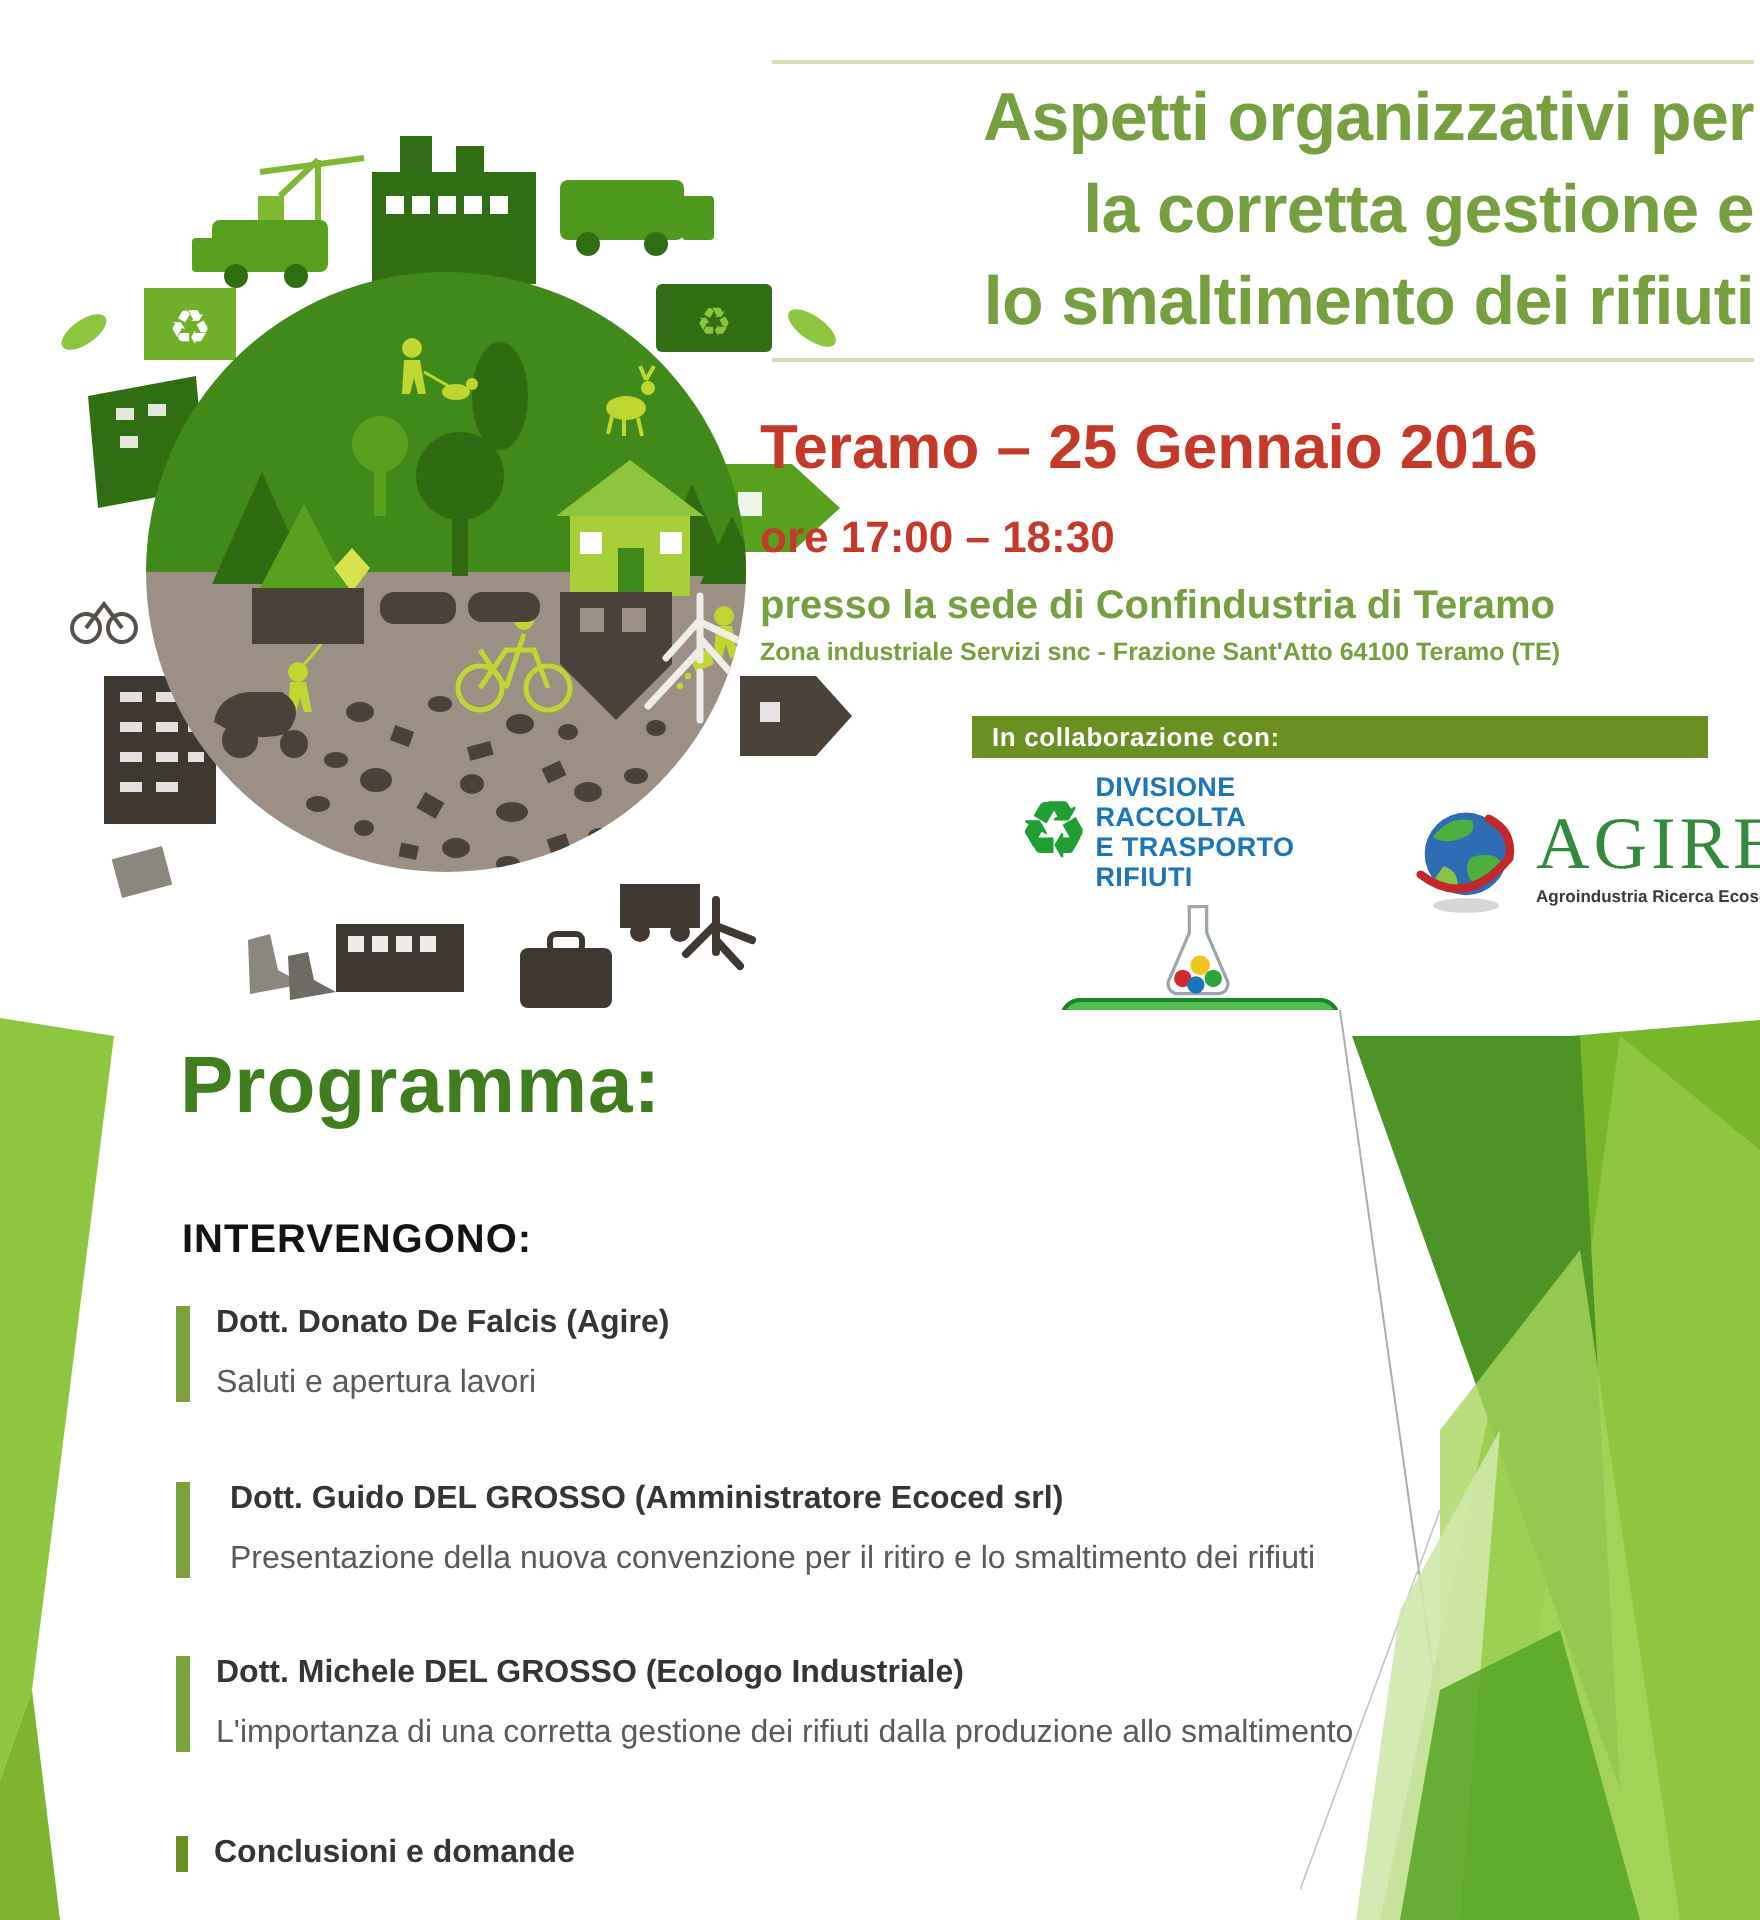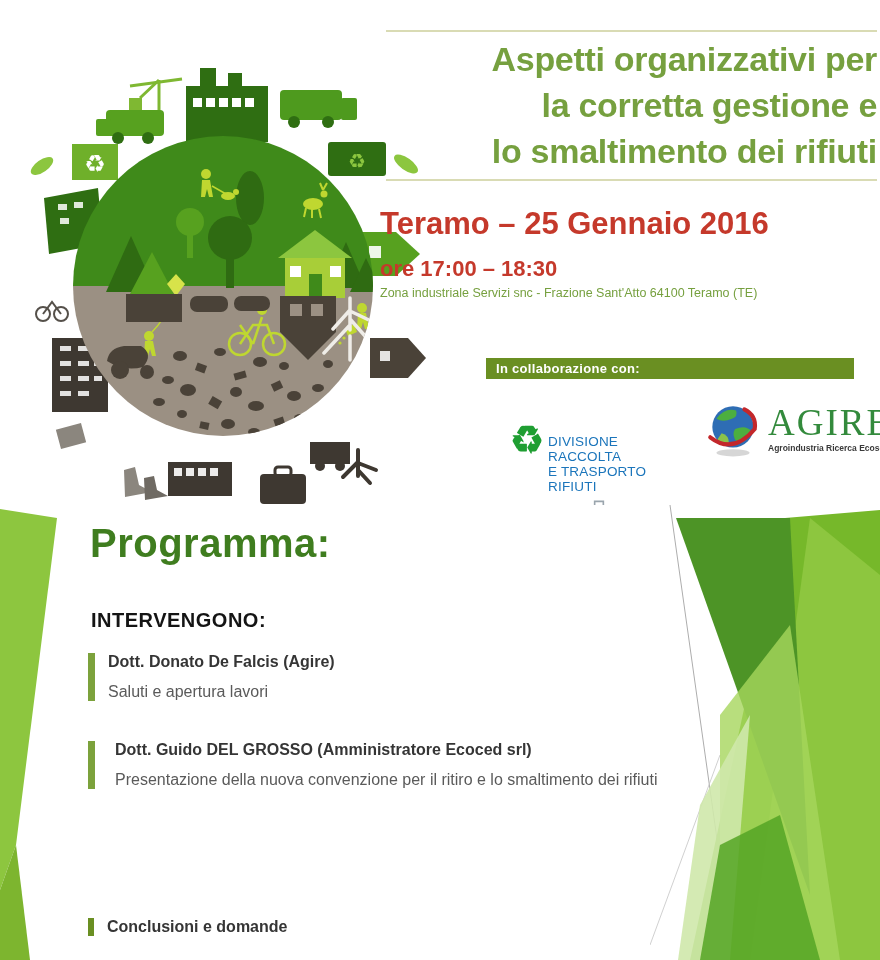--- a/index.html
+++ b/index.html
@@ -19,32 +19,32 @@
     text-align:right;color:#76a03f;font-weight:bold;
     font-size:34px;line-height:46px;letter-spacing:-0.3px;
   }
   .title-block div{white-space:nowrap;}
 
   
   .event-block{position:absolute;left:380px;top:206px;width:480px;}
   .event-city-date{color:#c5392b;font-weight:bold;font-size:31px;white-space:nowrap;}
   .event-time{color:#c5392b;font-weight:bold;font-size:22px;margin-top:14px;}
   .event-venue{color:#76a03f;font-weight:bold;font-size:20px;margin-top:10px;white-space:nowrap;}
-  .event-address{color:#76a03f;font-weight:normal;font-size:12.5px;margin-top:4px;white-space:nowrap;}
+  .event-address{color:#76a03f;font-weight:bold;font-size:12.5px;margin-top:4px;white-space:nowrap;}
 
   
   .collab-bar{
     position:absolute;left:486px;top:358px;width:358px;height:21px;
     background:#6a8f22;color:#fff;font-weight:bold;font-size:13px;
     line-height:21px;padding-left:10px;letter-spacing:0.3px;
   }
   .ecoced{position:absolute;left:506px;top:386px;width:186px;}
   .ecoced-row1{display:flex;align-items:center;}
   .recycle-glyph{font-size:38px;line-height:40px;color:#1f9e32;font-weight:bold;width:44px;text-align:center;}
-  .division{color:#1b75bb;font-weight:normal;font-size:13.5px;line-height:1.12;text-align:left;letter-spacing:0.2px;margin-top:48px;}
+  .division{color:#1b75bb;font-weight:bold;font-size:13.5px;line-height:1.12;text-align:left;letter-spacing:0.2px;}
   .ecoced-row2{display:flex;align-items:center;margin-top:3px;flex-direction:column;}
   .ecoced-box{
     background:linear-gradient(180deg,#55bf52,#1e9c31);
     border:2px solid #18862a;border-radius:10px;
     width:136px;height:38px;color:#fff;font-size:29px;font-weight:bold;
     line-height:38px;text-align:center;letter-spacing:1px;margin-left:2px;
   }
   .ecoced-taglines{color:#e8242a;font-weight:bold;font-size:12.5px;line-height:1.45;margin-top:5px;text-align:center;white-space:nowrap;}
   .agire{position:absolute;left:702px;top:398px;display:flex;align-items:center;}
   .agire-text{margin-left:4px;}
@@ -285,20 +285,21 @@
   <div class="title-block">
     <div>Aspetti organizzativi per</div>
     <div>la corretta gestione e</div>
     <div>lo smaltimento dei rifiuti</div>
   </div>
   <div class="rule rule-bottom"></div>
 
   <div class="event-block">
     <div class="event-city-date">Teramo – 25 Gennaio 2016</div>
     <div class="event-time">ore 17:00 – 18:30</div>
+    <div class="event-venue">presso la sede di Confindustria di Teramo</div>
     <div class="event-address">Zona industriale Servizi snc - Frazione Sant'Atto 64100 Teramo (TE)</div>
   </div>
 
   <div class="collab-bar">
     <span>In collaborazione con:</span>
   </div>
 
   <div class="ecoced">
     <div class="ecoced-row1">
       <span class="recycle-glyph">♻</span>
@@ -360,18 +361,22 @@
     <div class="program-intro">INTERVENGONO:</div>
 
     <div class="program-item item-0">
       <div class="speaker-name">Dott. Donato De Falcis (Agire)</div>
       <div class="speaker-talk">Saluti e apertura lavori</div>
     </div>
     <div class="program-item item-1">
       <div class="speaker-name">Dott. Guido DEL GROSSO (Amministratore Ecoced srl)</div>
       <div class="speaker-talk">Presentazione della nuova convenzione per il ritiro e lo smaltimento dei rifiuti</div>
     </div>
+    <div class="program-item item-2">
+      <div class="speaker-name">Dott. Michele DEL GROSSO (Ecologo Industriale)</div>
+      <div class="speaker-talk">L'importanza di una corretta gestione dei rifiuti dalla produzione allo smaltimento</div>
+    </div>
     <div class="program-item item-3">
       <div class="speaker-name">Conclusioni e domande</div>
     </div>
   </div>
 
 </div>
 
 </body></html>

